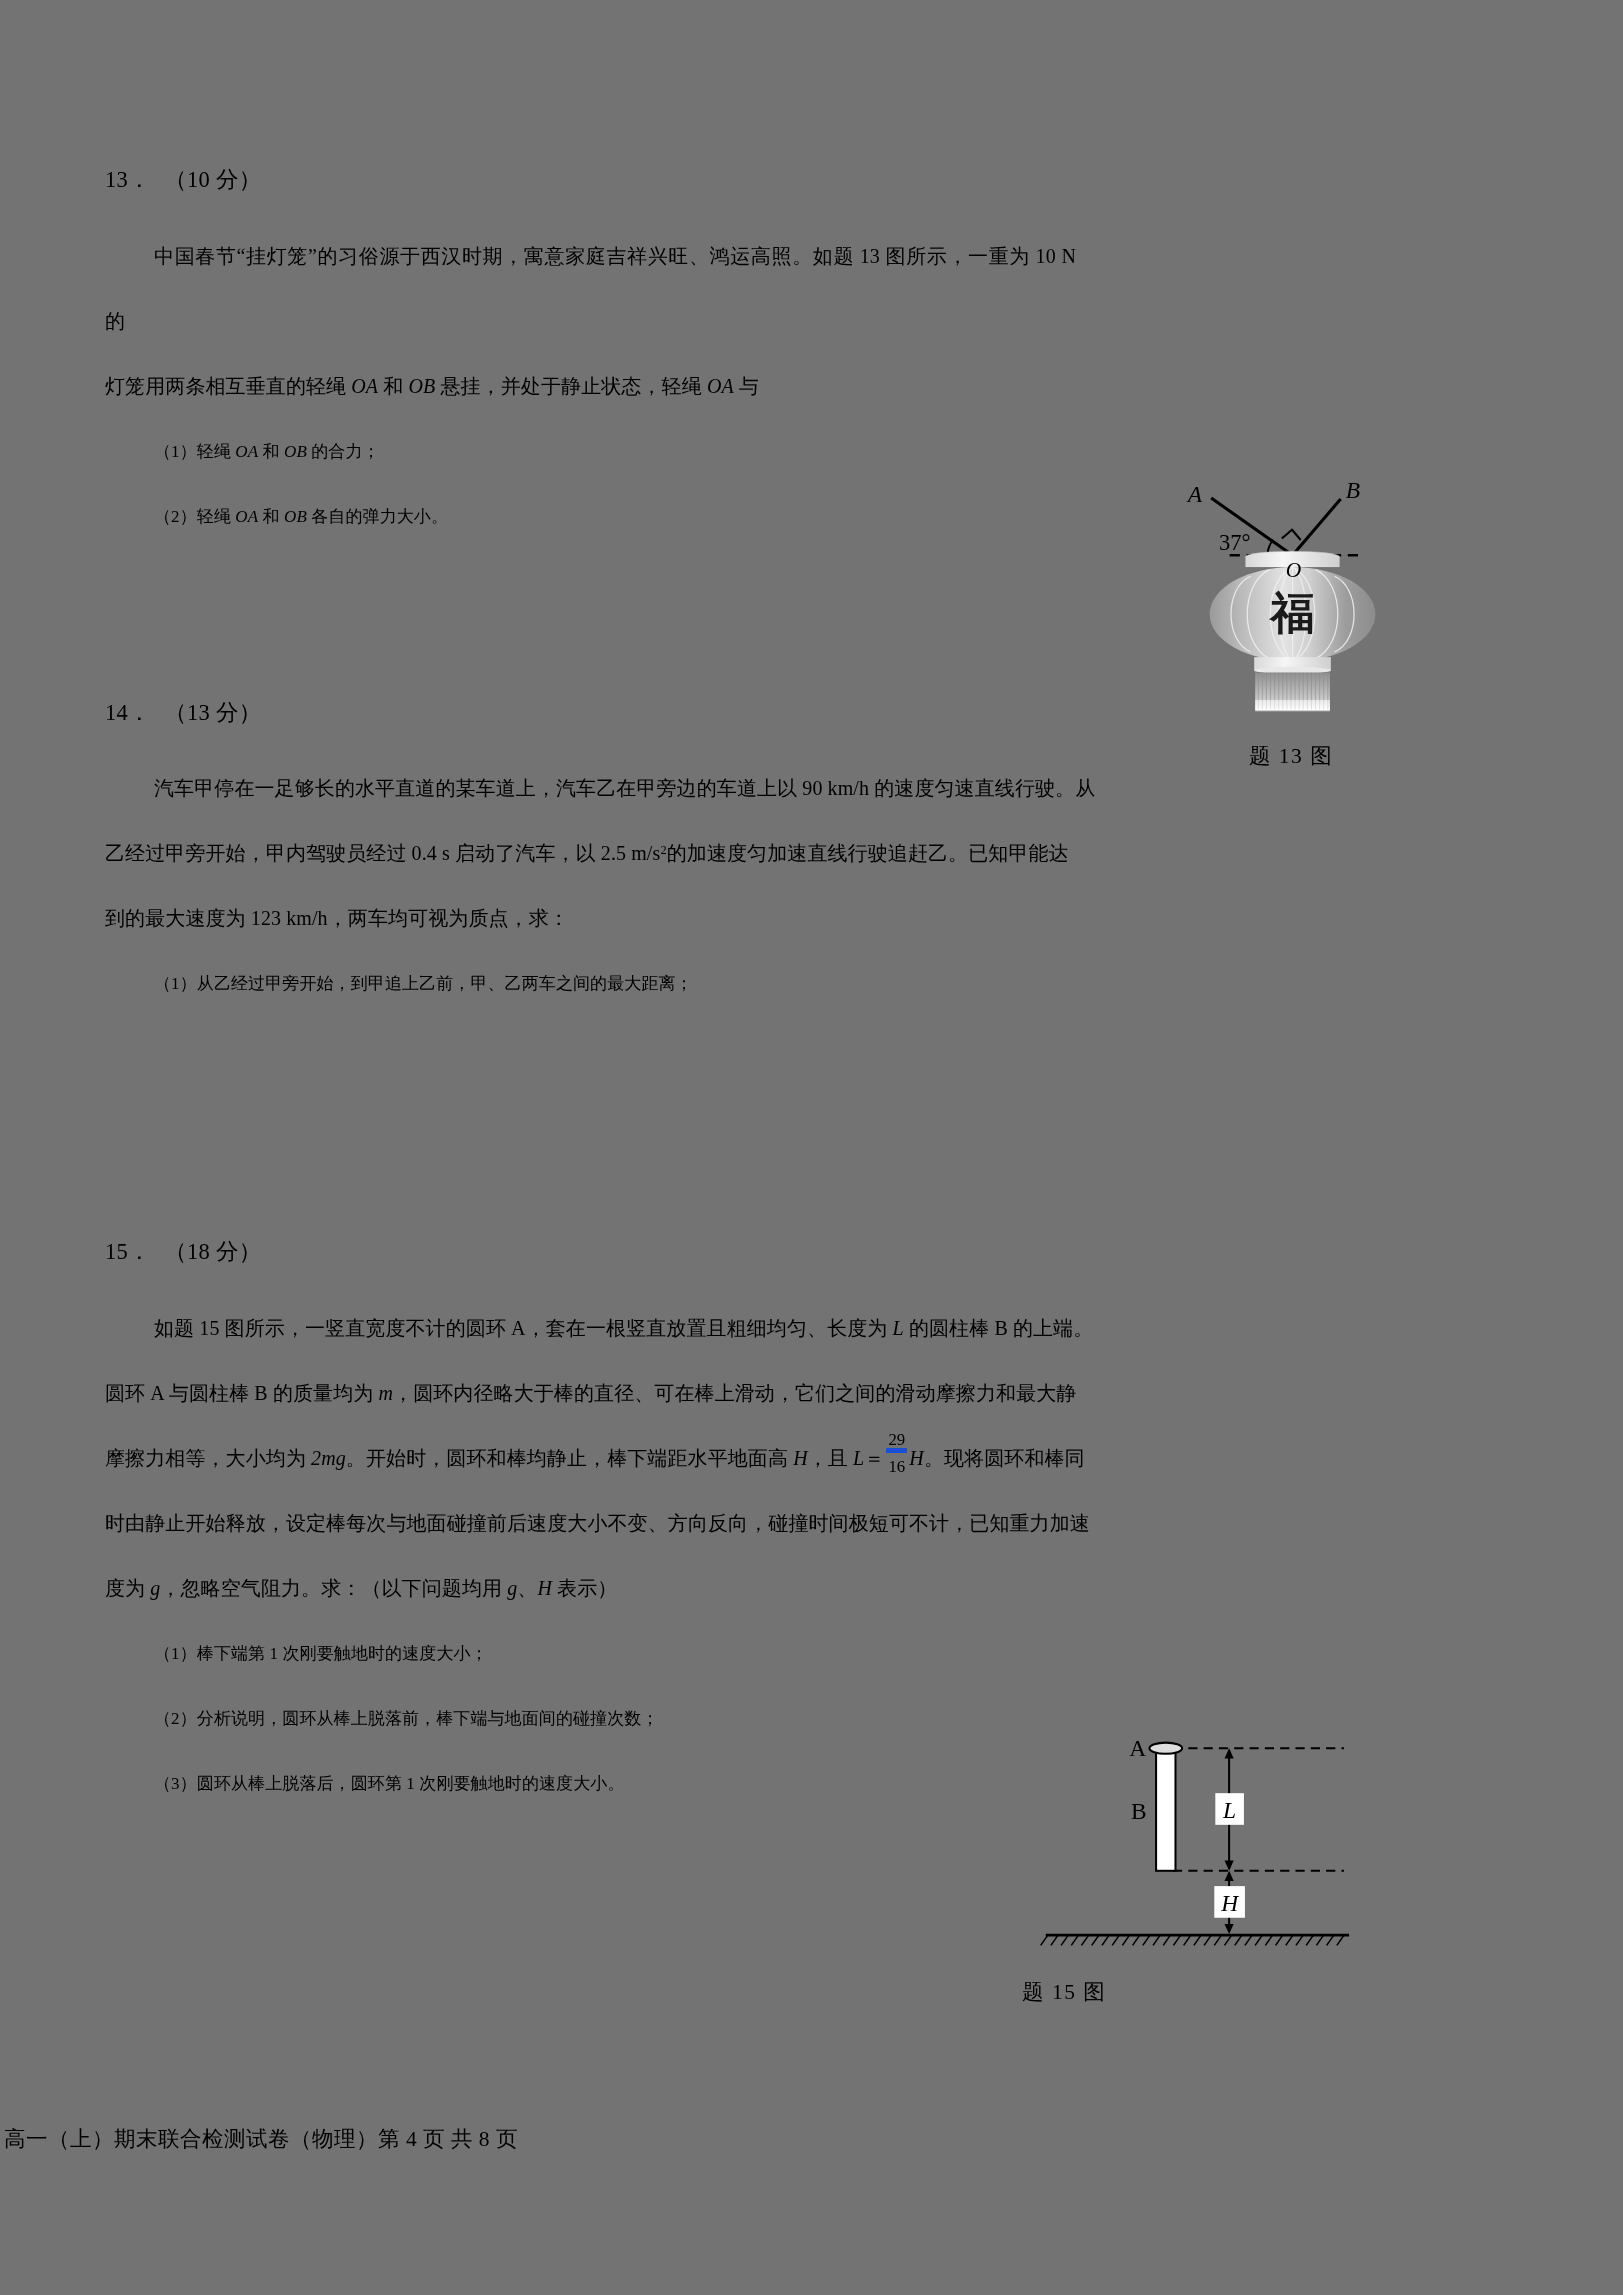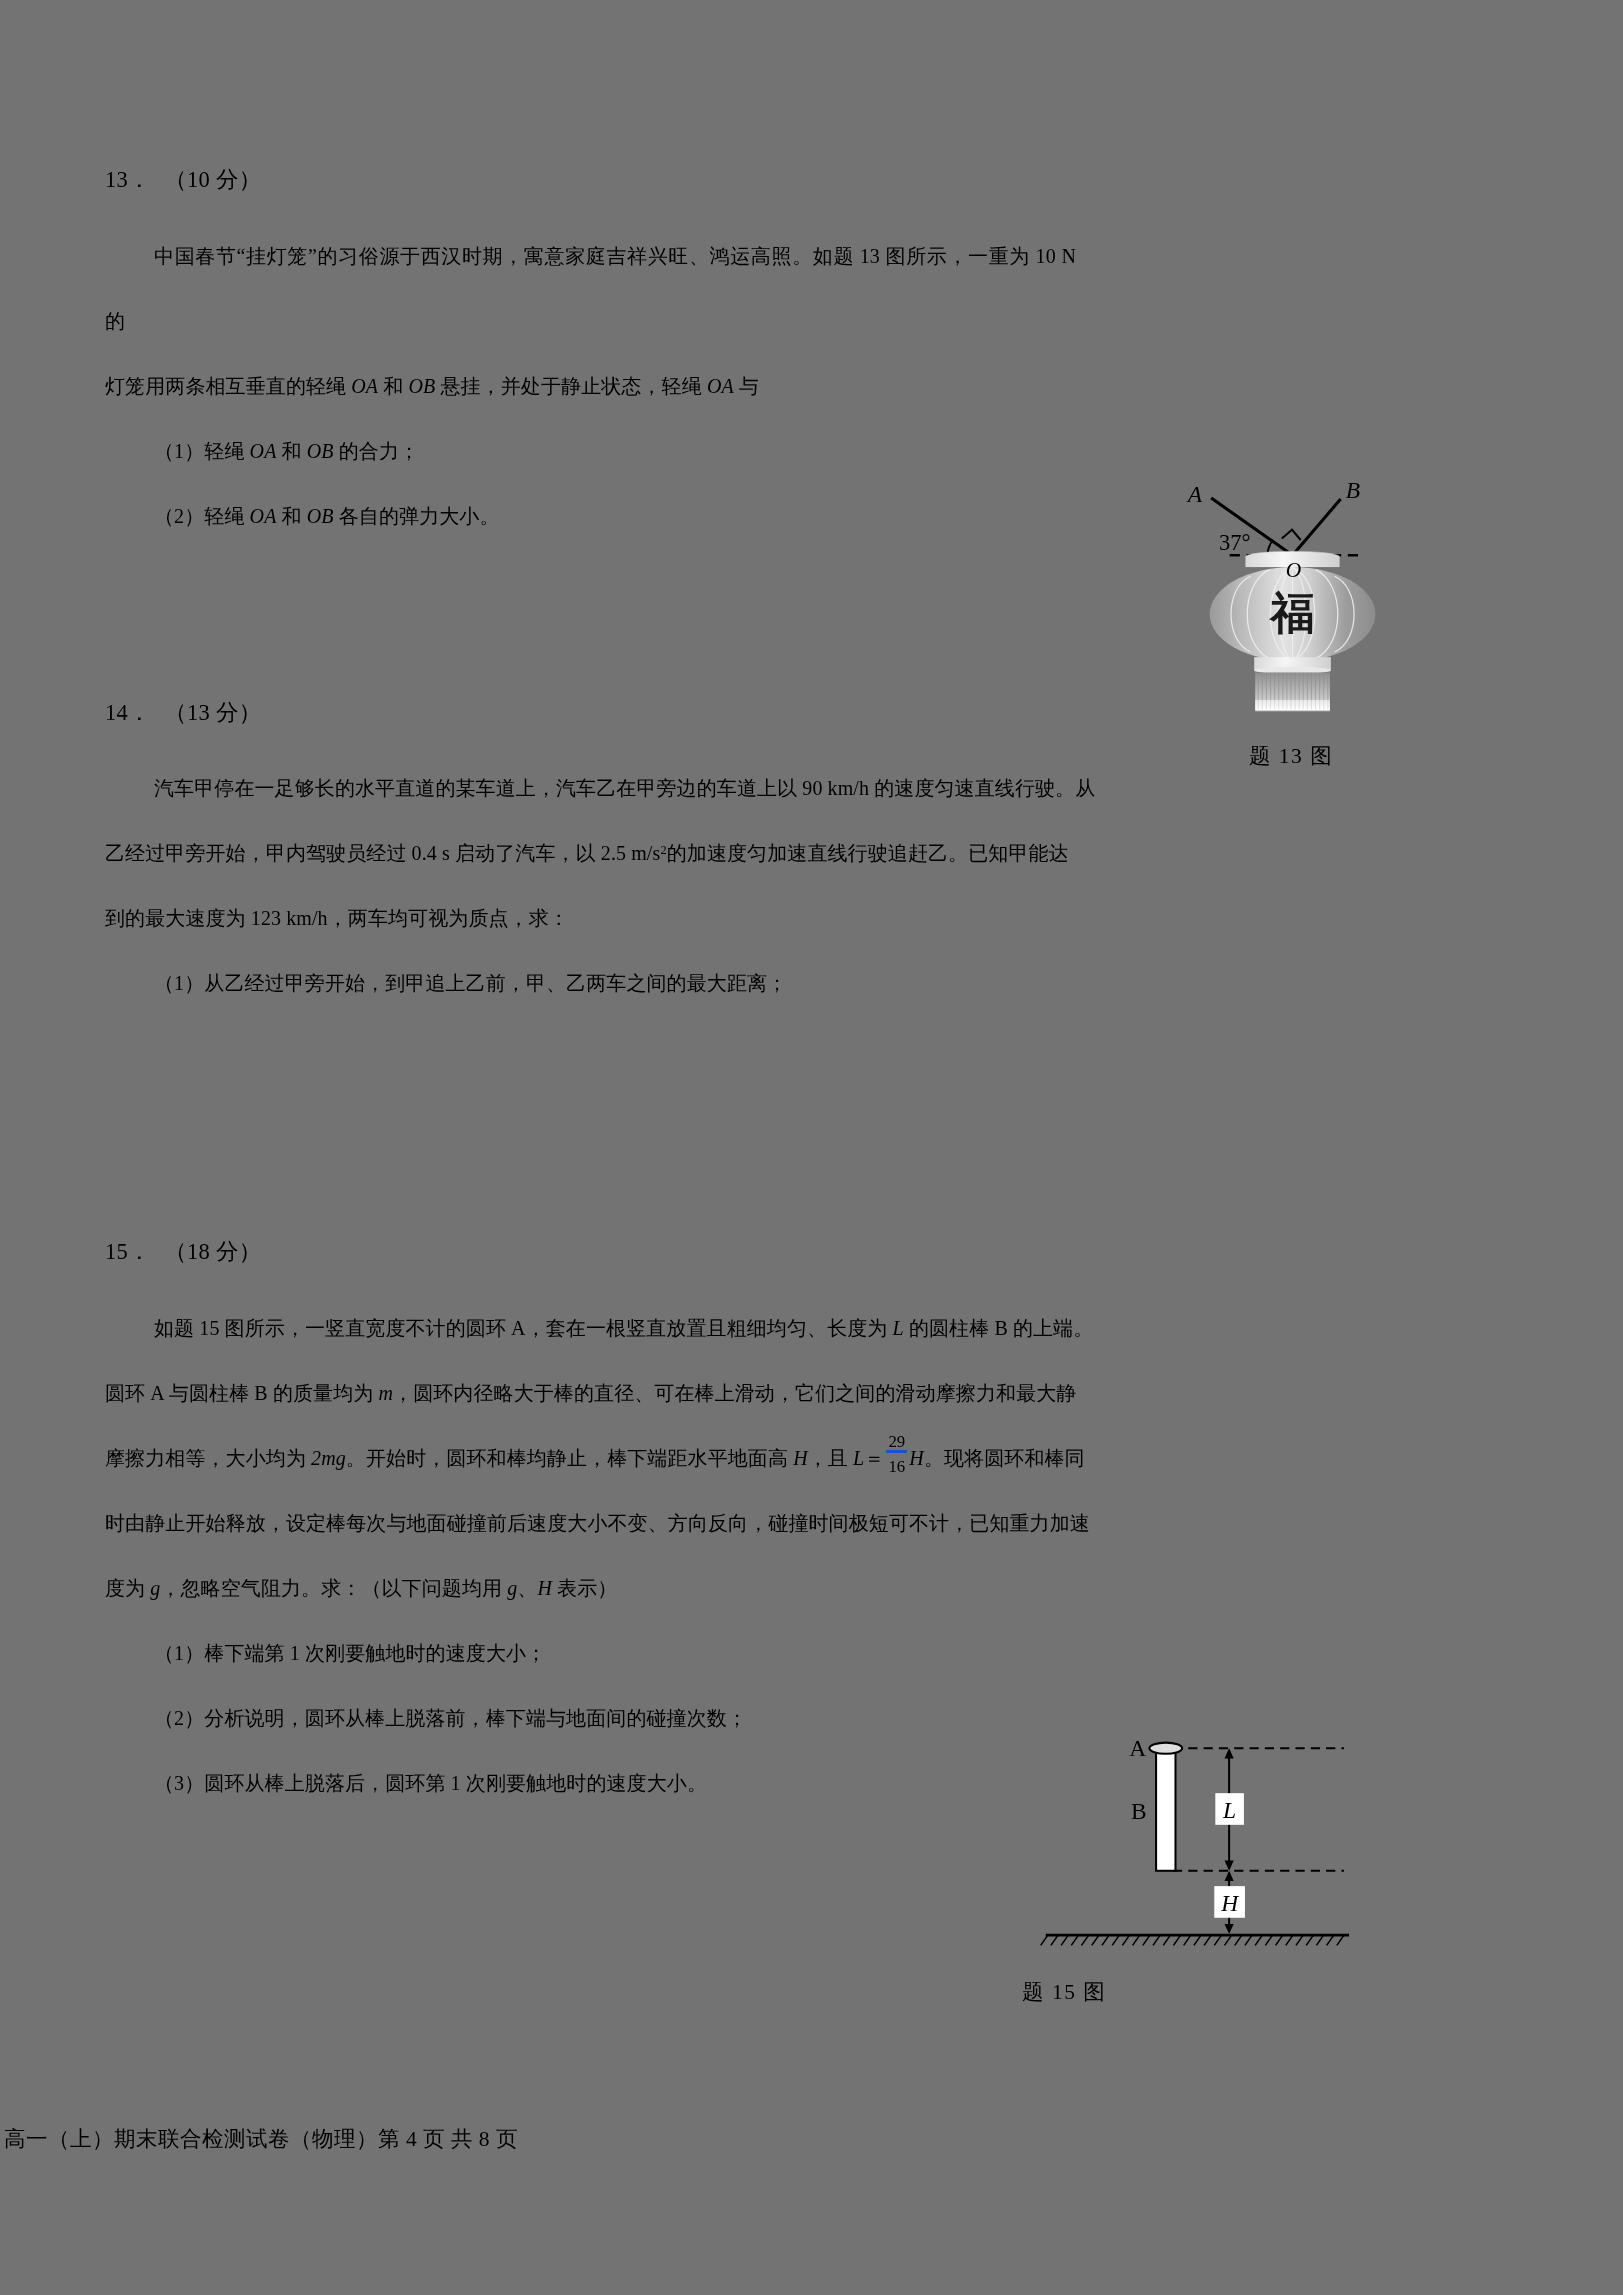--- a/index.html
+++ b/index.html
@@ -33,21 +33,21 @@
   }
   .para {
     font-size: 20px;
     line-height: 65px;
     text-align: justify;
     text-justify: inter-ideograph;
     letter-spacing: 0.1px;
   }
   .para.first { text-indent: 49px; }
   .sub {
-    font-size: 20px;
+    font-size: 17px;
     line-height: 65px;
     padding-left: 49px;
     letter-spacing: 0.1px;
   }
   .it {
     font-style: italic;
   }
   sup.deg {
     font-size: 0.62em;
     vertical-align: 0.55em;
@@ -62,21 +62,21 @@
   
   .frac {
     display: inline-block;
     vertical-align: -0.46em;
     text-align: right;
     font-size: 0.84em;
     line-height: 1.04;
     margin: 0 2px;
   }
   .frac .num { display: block; padding: 0 2px; }
-  .frac .den { display: block; border-top: 3px solid #1d4ed8; padding: 5px 2px; }
+  .frac .den { display: block; border-top: 5px solid #1d4ed8; padding: 5px 2px; }
 
   
   #q13-block { position: relative; }
   #q13-text { width: 971px; }
 
   
   .fig13 {
     position: absolute;
     left: 1053px;
     top: 306px;

